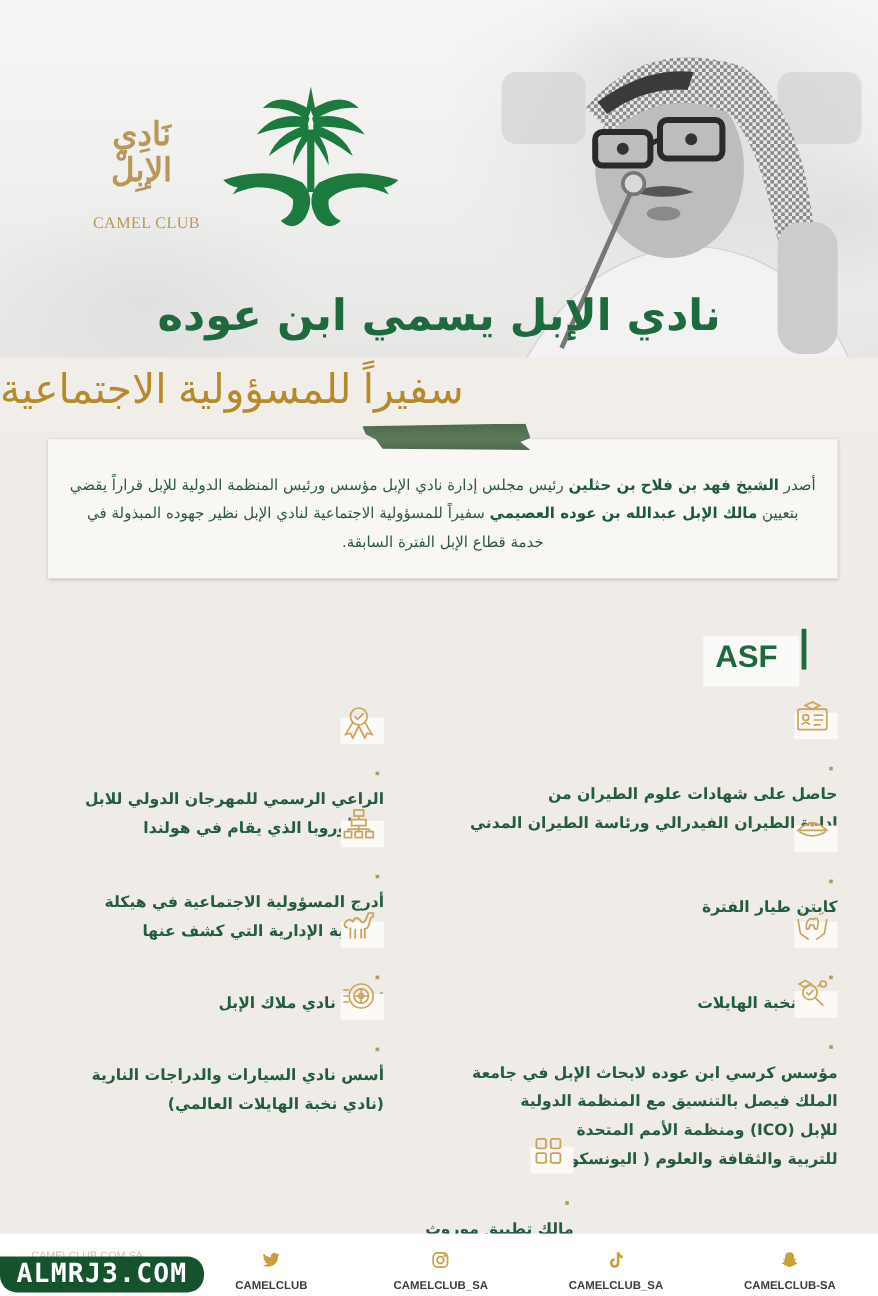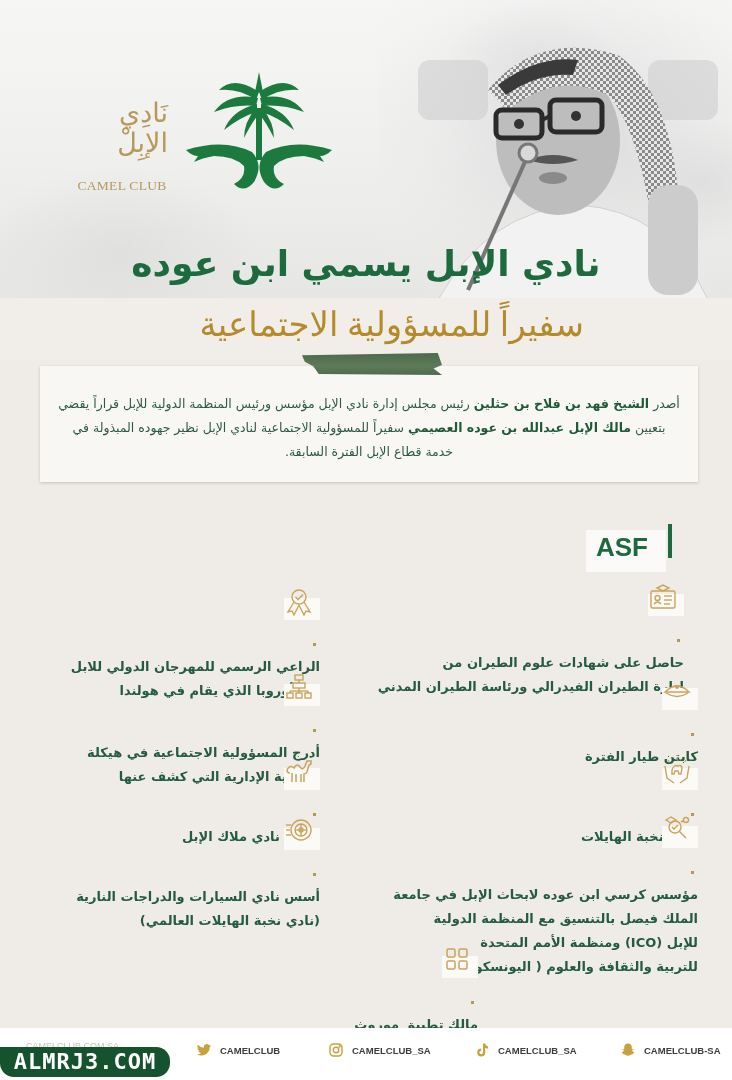--- a/index.html
+++ b/index.html
@@ -24,23 +24,24 @@
     }
     
     .portrait {
       position: absolute; left: 378px; top: 0; width: 354px; height: 300px;
     }
     .portrait svg { width: 100%; height: 100%; display: block; }
 
     
     .logo-wrap { position: absolute; left: 60px; top: 70px; width: 280px; height: 130px; }
     .logo-arabic {
-      position: absolute; left: 8px; top: 28px; width: 100px; text-align: right;
+      position: absolute; left: 8px; top: 28px; width: 100px; text-align: center;
       font-family: "DejaVu Serif", serif; color: #b8985a; font-size: 27px; line-height: 30px;
       direction: rtl;
+      font-weight: bold;
     }
     .logo-en {
       position: absolute; left: 10px; top: 108px; width: 104px; text-align: center;
       font-family: "Liberation Serif", serif; color: #b8985a; font-size: 13.5px; letter-spacing: 0.3px;
     }
     .emblem { position: absolute; left: 124px; top: 0; width: 150px; height: 130px; }
 
     
     .headline {
       position: absolute; left: 0; top: 240px; width: 732px; text-align: center;
@@ -48,22 +49,22 @@
     }
     .headline-1 {
       font-family: "DejaVu Sans", sans-serif; font-weight: bold;
       color: #1d6a3f; font-size: 36px; line-height: 48px; letter-spacing: 0px;
     }
     .headline-band {
       position: absolute; left: 0; top: 298px; width: 732px; height: 62px;
       background: #f1eee9;
     }
     .headline-2 {
-      position: absolute; left: 0; top: 300px; width: 584px; text-align: right;
-      font-family: Liberation Serif, serif; color: #b58a2b; font-size: 34px; line-height: 50px;
+      position: absolute; left: 0; top: 300px; width: 584px; text-align: left;
+      font-family: Liberation Sans, sans-serif; color: #b58a2b; font-size: 34px; line-height: 50px;
       direction: rtl;
     }
     .tape {
       position: absolute; left: 302px; top: 353px; width: 140px; height: 22px;
       background: linear-gradient(180deg, #4d6a4c, #5d7a5a 60%, #4f6b4e);
       clip-path: polygon(0% 10%, 97% 0%, 100% 55%, 94% 70%, 100% 100%, 12% 95%, 8% 60%, 2% 40%);
       z-index: 3;
     }
 
     
@@ -113,21 +114,21 @@
       font-weight: bold; font-size: 13px; line-height: 24px; color: #245c40; padding-top: 9px;
       white-space: nowrap;
     }
 
     
     .footer {
       position: absolute; left: 0; top: 1028px; width: 732px; height: 52px; background: #ffffff;
     }
     .social {
       position: absolute; top: 1042px; display: flex; align-items: center; gap: 8px;
-      font-family: "Liberation Sans", sans-serif; font-weight: bold; font-size: 9.5px; color: #3d3d3d;
+      font-family: "Liberation Sans", sans-serif; font-weight: bold; font-size: 9.5px; color: #3d3d3d; flex-direction: column;
     }
     .social svg { width: 16px; height: 16px; }
     .watermark {
       position: absolute; left: 0; top: 1047px; width: 170px; height: 30px;
       background: #14532d; border-radius: 0 14px 14px 14px;
       color: #ffffff; font-family: "DejaVu Sans Mono", monospace; font-weight: bold;
       font-size: 22px; line-height: 30px; text-align: center; letter-spacing: 1px;
     }
     .watermark-hidden {
       position: absolute; left: 26px; top: 1041px;
@@ -217,21 +218,21 @@
 <div class="intro-card">
   <span>أصدر </span><b>الشيخ فهد بن فلاح بن حثلين</b><span> رئيس مجلس إدارة نادي الإبل مؤسس ورئيس المنظمة الدولية للإبل قراراً يقضي بتعيين </span><b>مالك الإبل عبدالله بن عوده العصيمي</b><span> سفيراً للمسؤولية الاجتماعية لنادي الإبل نظير جهوده المبذولة في خدمة قطاع الإبل الفترة السابقة.</span>
 </div>
 
 <div class="asf">
   <div class="asf-box"></div>
   <div class="asf-text">ASF</div>
   <div class="asf-bar"></div>
 </div>
 
-<div class="item" style="right:48px; top:582px;justify-content:space-between;">
+<div class="item" style="right:34px; top:582px;justify-content:space-between;">
   <div class="icon-box">
     <div class="icon-bg"></div>
     <svg class="icon-svg" viewBox="0 0 30 30">
         <g fill="none" stroke="#c9a45c" stroke-width="1.4">
           <rect x="3" y="9" width="24" height="17" rx="1.5"></rect>
           <path d="M9 6 L15 3 L21 6 L15 9 Z"></path>
           <circle cx="9.5" cy="16" r="2.5"></circle>
           <path d="M6 22 Q9.5 18 13 22"></path>
           <line x1="16" y1="14" x2="24" y2="14"></line>
           <line x1="16" y1="18" x2="24" y2="18"></line>

